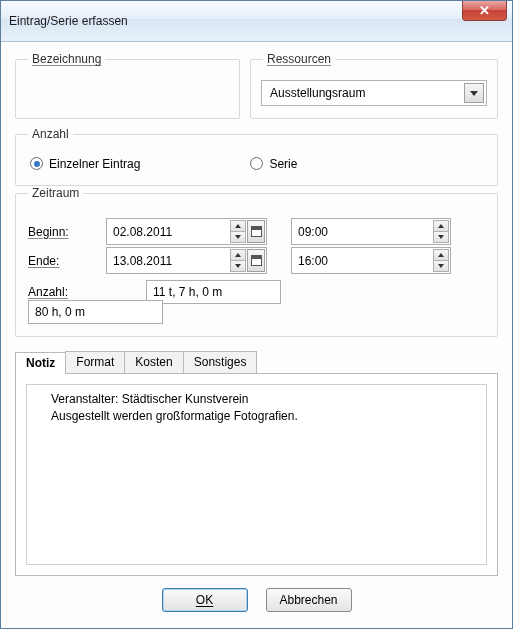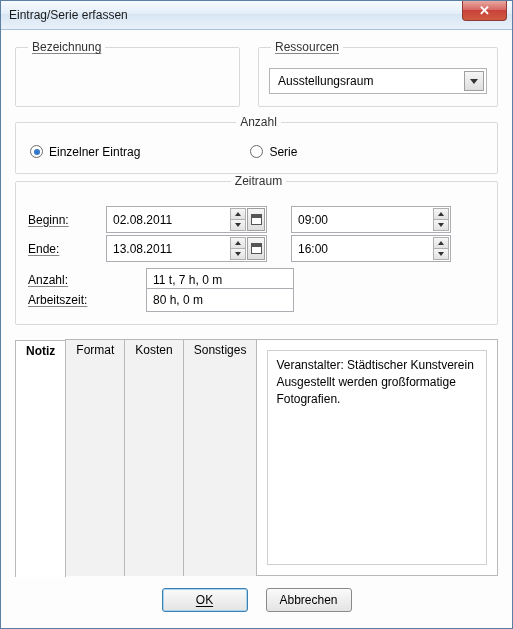--- a/index.html
+++ b/index.html
@@ -15,21 +15,21 @@
   }
   .window {
     width: 513px;
     height: 629px;
     border: 1px solid #5a7fa0;
     background: #fff;
     display: flex;
     flex-direction: column;
   }
   .titlebar {
-    height: 29px;
+    height: 41px;
     background: linear-gradient(to bottom, #f7fbff 0%, #e4eef8 45%, #d7e5f3 46%, #e8f1fa 100%);
     border-bottom: 1px solid #a9c2da;
     display: flex;
     align-items: center;
     padding: 0 0 0 8px;
     position: relative;
   }
   .titlebar-text {
     color: #1a1a1a;
     font-size: 12px;
@@ -54,40 +54,40 @@
   }
   .client {
     flex: 1;
     padding: 10px 14px 10px 14px;
     background: #fdfdfd;
     display: flex;
     flex-direction: column;
   }
   .row-top {
     display: flex;
-    gap: 18px;
+    gap: 10px;
     margin-bottom: 8px;
   }
   fieldset.group {
     border: 1px solid #d9d9d9;
     border-radius: 2px;
     padding: 14px 10px 12px 10px;
     margin: 0;
     position: relative;
   }
   fieldset.group > legend {
     font-size: 12px;
     color: #333;
     padding: 0 4px;
     margin-left: 2px;
     text-decoration: underline;
     text-decoration-color: #888;
     text-underline-offset: 2px;
   }
-  fieldset.group.noline > legend { text-decoration: none; text-align: center; }
+  fieldset.group.noline > legend { text-decoration: none; }
   .g-bez { flex: 0 0 225px; }
   .g-res { flex: 1; }
   .combo {
     position: relative;
     height: 26px;
     border: 1px solid #b4b4b4;
     background: #fff;
     display: flex;
     align-items: center;
     padding: 0 28px 0 8px;
@@ -129,24 +129,24 @@
   .sp-btns { position:absolute; right:1px; top:1px; width:16px; height:23px; display:flex; flex-direction:column;}
   .sp-btns.cal-offset { right:20px; }
   .sp-up,.sp-dn{flex:1;border:1px solid #b0b0b0;background:linear-gradient(to bottom,#f6f6f6,#e2e2e2);display:flex;align-items:center;justify-content:center;cursor:pointer;}
   .sp-dn{margin-top:-1px;}
   .tri-up{width:0;height:0;border-left:3px solid transparent;border-right:3px solid transparent;border-bottom:4px solid #333;}
   .tri-dn{width:0;height:0;border-left:3px solid transparent;border-right:3px solid transparent;border-top:4px solid #333;}
   .cal-btn{position:absolute;right:1px;top:1px;width:18px;height:23px;border:1px solid #9f9f9f;background:linear-gradient(to bottom,#f6f6f6,#dedede);display:flex;align-items:center;justify-content:center;cursor:pointer;}
   .cal-ico{width:11px;height:11px;border:1px solid #555;background:#fff;position:relative;}
   .cal-ico::before{content:"";position:absolute;left:0;right:0;top:0;height:3px;background:#555;}
   .dur-line{display:flex;align-items:center;gap:8px;margin-top:4px;}
-  .dur-input{height:24px;width:148px;border:1px solid #abadb3;background:#fff;padding:0 6px;display:flex;align-items:center;}
+  .dur-input{height:24px;width:135px;border:1px solid #abadb3;background:#fff;padding:0 6px;display:flex;align-items:center;}
   .dur-line .zeit-label { width:110px; }
   
-  .tabs-wrap { margin-top:14px; flex:1; display:flex; flex-direction:row;}
+  .tabs-wrap { margin-top:14px; flex:1; display:flex; flex-direction:column;}
   .tab-strip { display:flex; position:relative; z-index:2;}
   .tab {
     padding: 3px 10px;
     border:1px solid #b9b9b9;
     border-bottom:none;
     background:#f2f2f2;
     margin-right:-1px;
     cursor:pointer;
     position:relative;
   }
@@ -161,21 +161,21 @@
     flex:1;
     background:#fff;
     padding:10px;
     min-height:110px;
     position:relative;
     z-index:1;
   }
   .notes-area {
     width:100%; height:100%; min-height:90px;
     border:1px solid #cfcfcf; background:#fff;
-    padding:6px 8px; line-height:1.4; white-space:pre-line;
+    padding:6px 24px; line-height:1.4; white-space:pre-line;
   }
   
   .btn-row{display:flex;justify-content:center;gap:18px;padding:12px 0 6px 0;}
   .btn{
     min-width:86px;height:24px;
     border:1px solid #8a8a8a;background:linear-gradient(to bottom,#fafafa,#e4e4e4);
     display:flex;align-items:center;justify-content:center;cursor:pointer;
     border-radius:3px;
   }
   .btn.default{
@@ -290,21 +290,20 @@
           </div>
         </div>
 
         <div class="dur-line">
           <span class="zeit-label">Anzahl:</span>
           <div class="dur-input">
             <span>11 t, 7 h, 0 m</span>
           </div>
         </div>
         <div class="dur-line" style="margin-top:-6px;">
-          <span class="zeit-label">Arbeitszeit:</span>
           <div class="dur-input">
             <span>80 h, 0 m</span>
           </div>
         </div>
       </div>
     </fieldset>
 
     <div class="tabs-wrap">
       <div class="tab-strip">
         <div class="tab active">Notiz</div>

